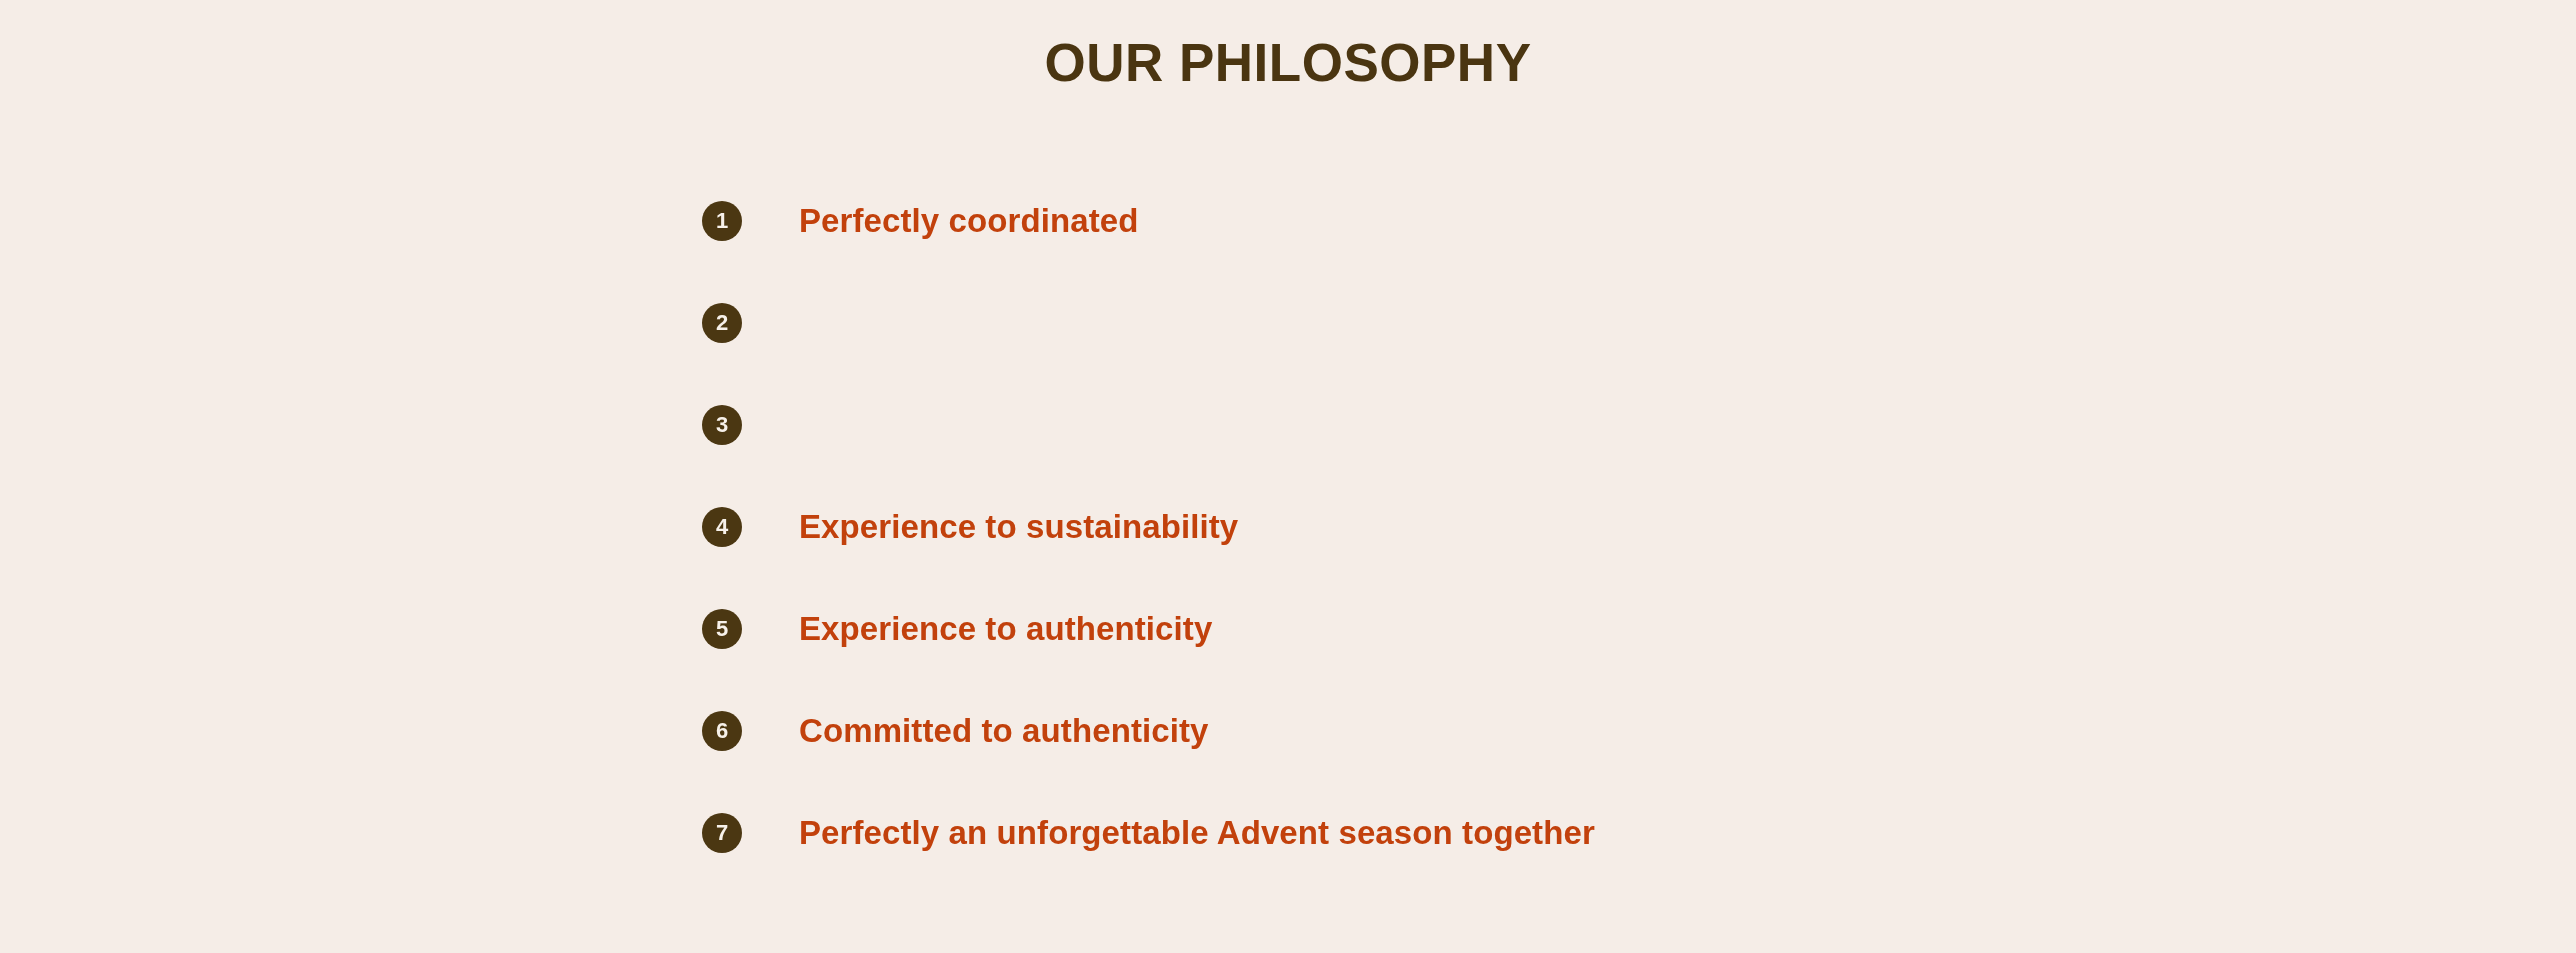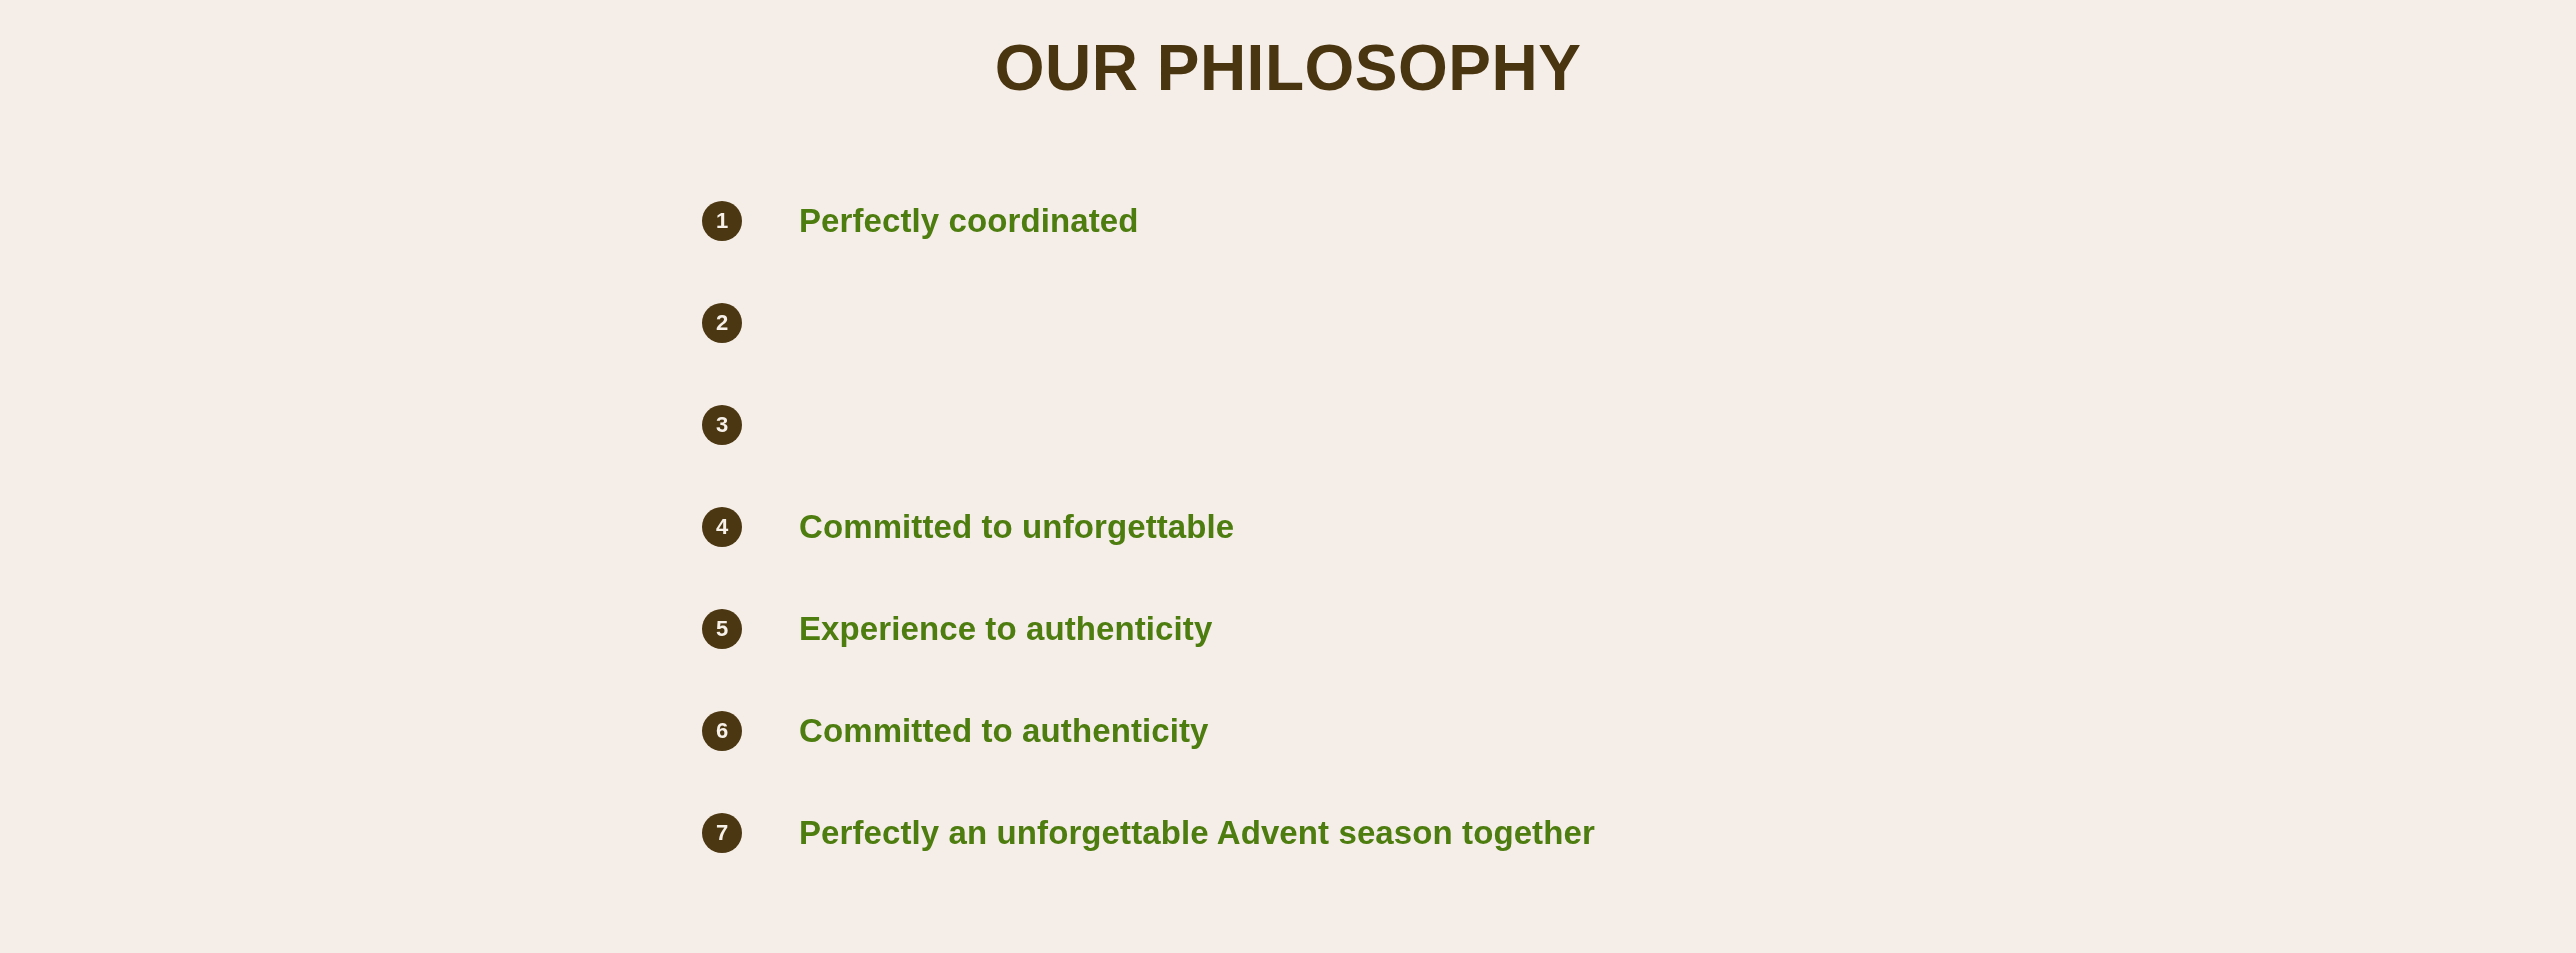--- a/index.html
+++ b/index.html
@@ -20,21 +20,21 @@
     height: 953px;
     background: #F5EDE7;
     box-sizing: border-box;
   }
 
   .section-title {
     margin: 0;
     padding-top: 35px;
     text-align: center;
     font-family: "Liberation Sans", sans-serif;
-    font-size: 64px;
+    font-size: 53px;
     font-weight: 700;
     letter-spacing: 0.5px;
     line-height: 1.05;
     color: #4A3511;
     text-transform: uppercase;
     -webkit-font-smoothing: antialiased;
   }
 
   .philosophy-list {
     list-style: none;
@@ -72,21 +72,21 @@
     line-height: 1;
     box-sizing: border-box;
     user-select: none;
   }
 
   .item-label {
     margin-left: 57px;
     font-family: "Liberation Sans", sans-serif;
     font-size: 33px;
     font-weight: 700;
-    color: #4d7c0f;
+    color: #c2410c;
     line-height: 1.2;
     white-space: nowrap;
     letter-spacing: 0.1px;
   }
 </style>
 </head>
 <body>
 
 <div class="page">
 
@@ -102,21 +102,21 @@
     <li class="philosophy-item">
       <span class="item-badge">2</span>
     </li>
 
     <li class="philosophy-item">
       <span class="item-badge">3</span>
     </li>
 
     <li class="philosophy-item">
       <span class="item-badge">4</span>
-      <span class="item-label">Committed to unforgettable</span>
+      <span class="item-label">Experience to sustainability</span>
     </li>
 
     <li class="philosophy-item">
       <span class="item-badge">5</span>
       <span class="item-label">Experience to authenticity</span>
     </li>
 
     <li class="philosophy-item">
       <span class="item-badge">6</span>
       <span class="item-label">Committed to authenticity</span>

